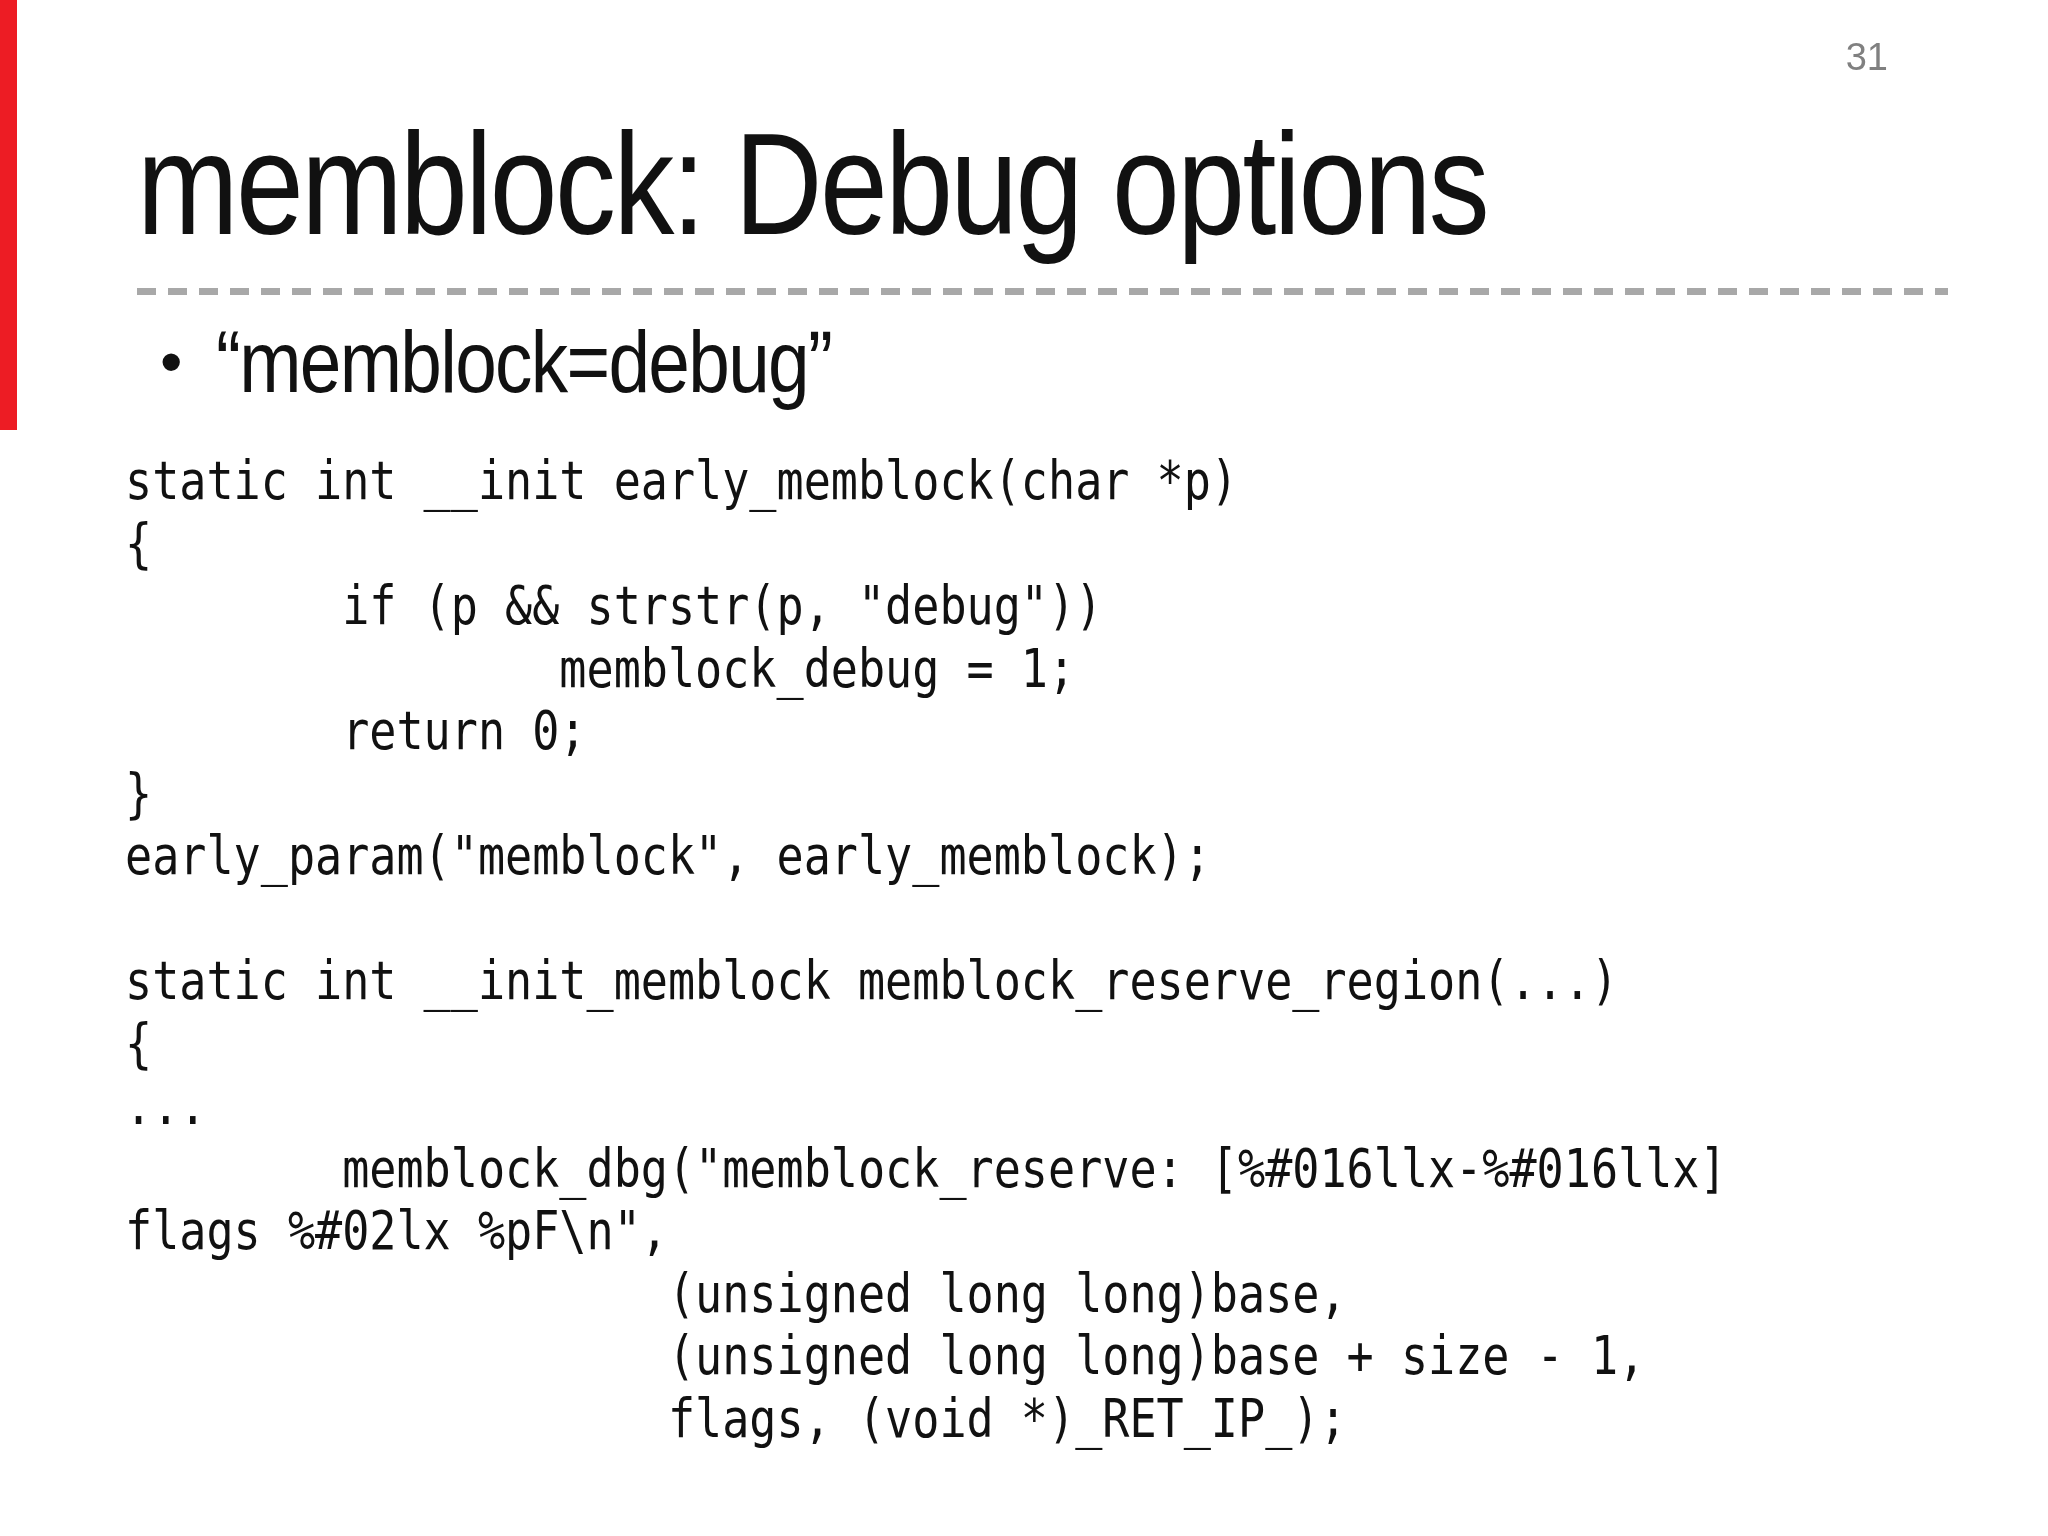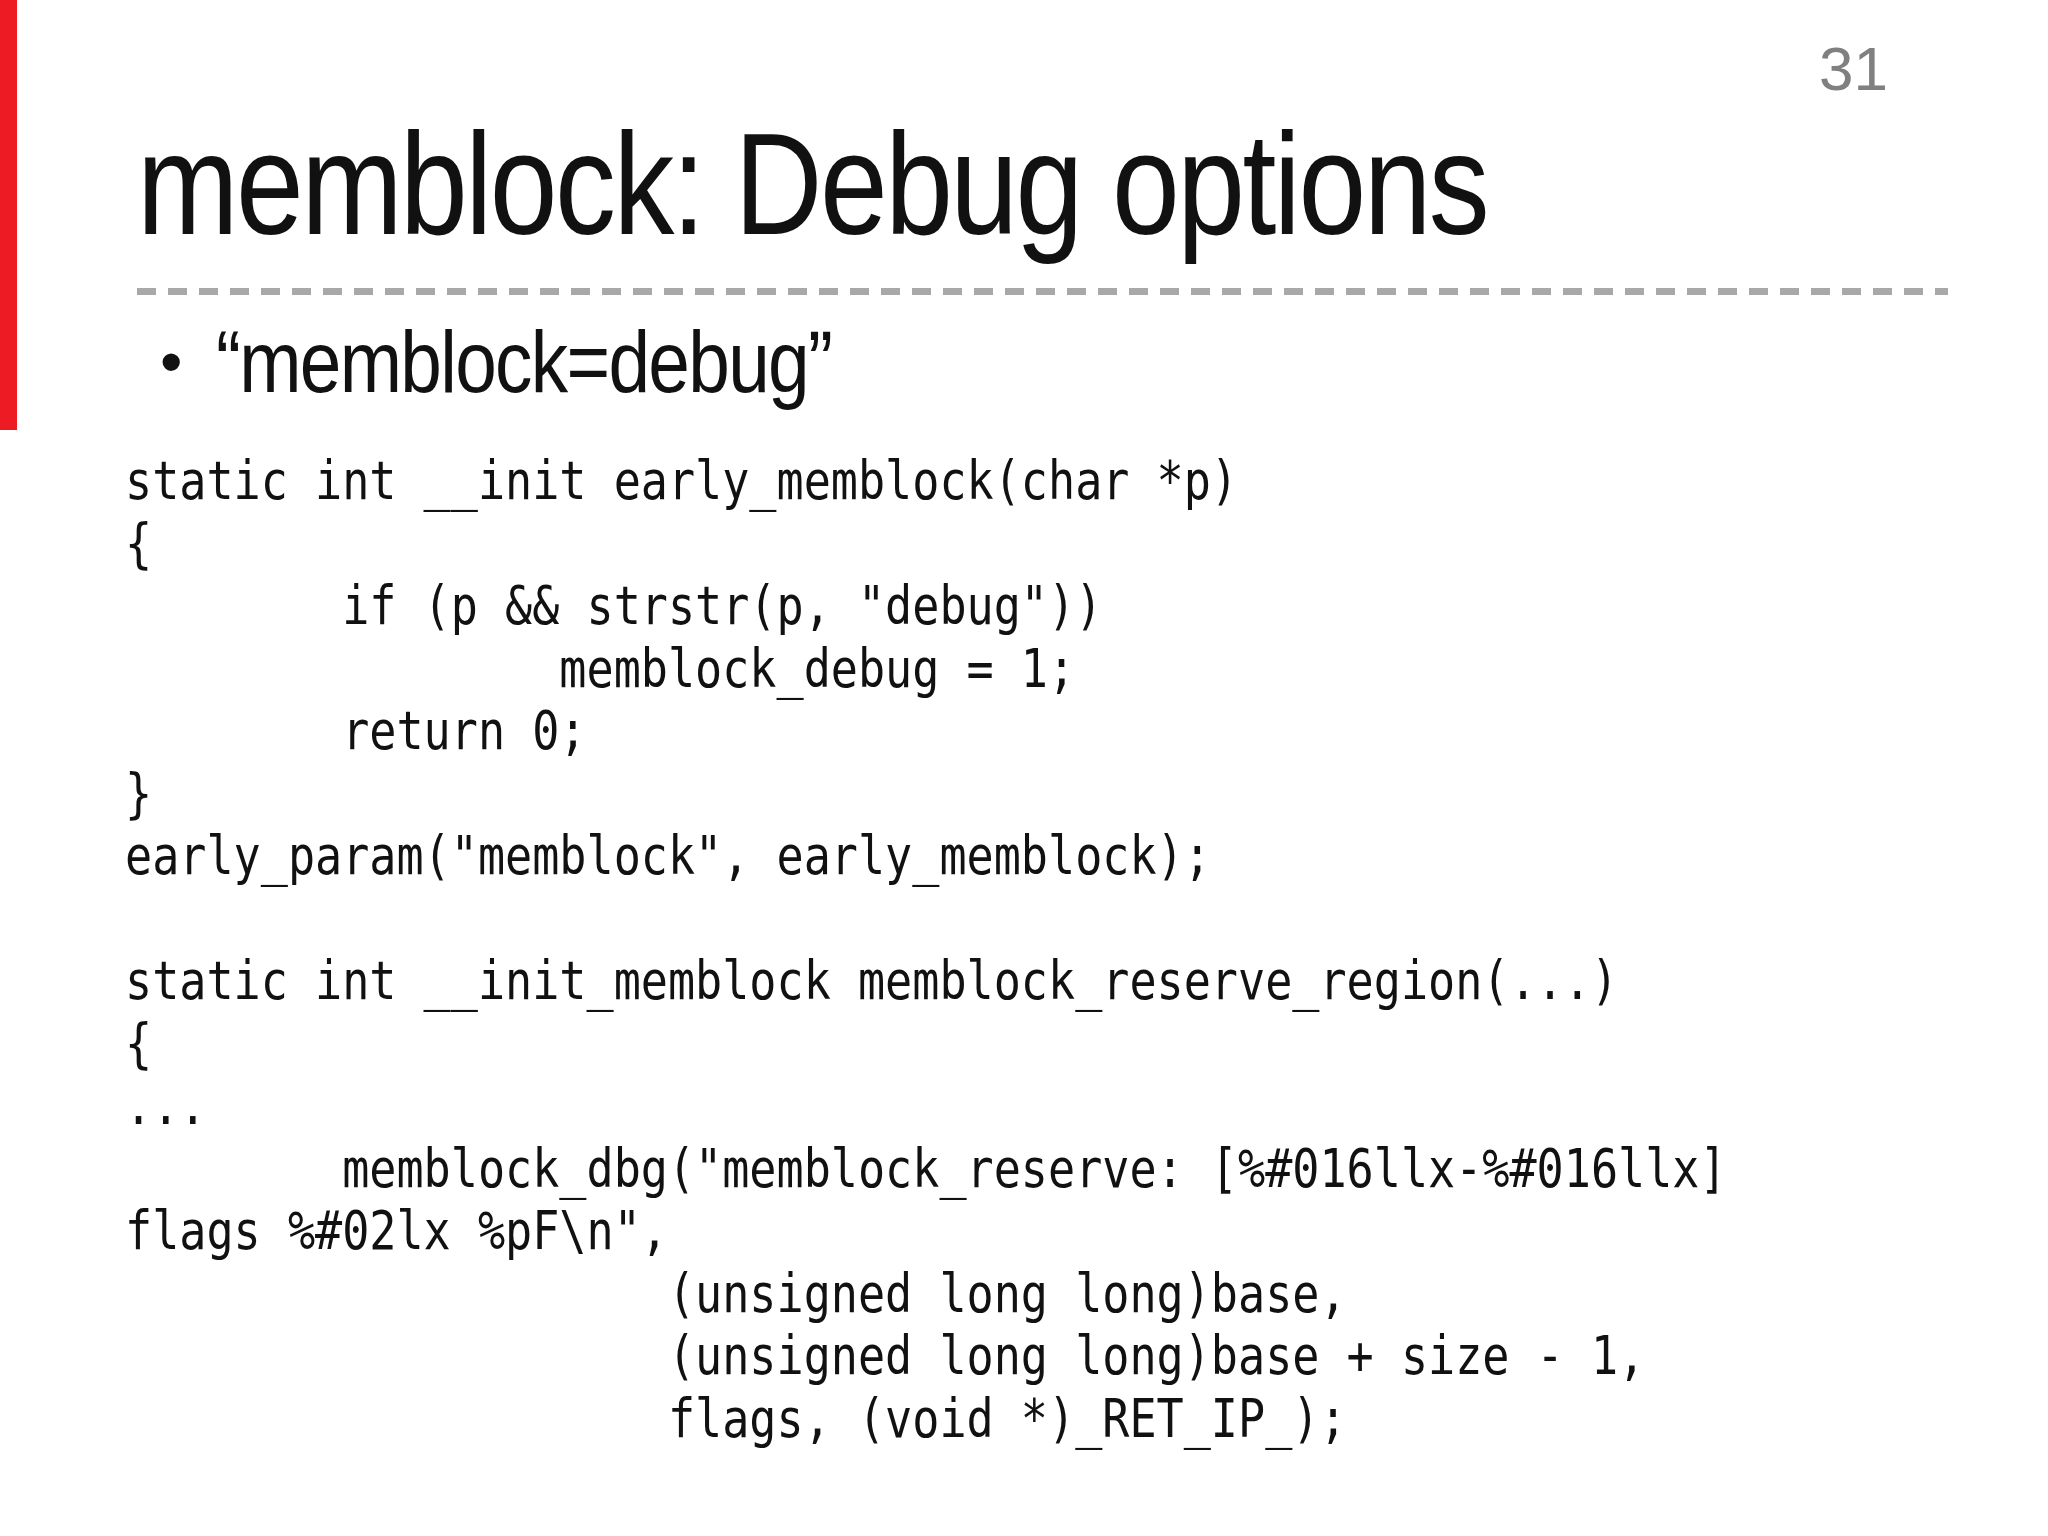--- a/index.html
+++ b/index.html
@@ -21,21 +21,21 @@
     left: 0;
     top: 0;
     width: 17px;
     height: 430px;
     background: #ed1c24;
   }
   .page-number {
     position: absolute;
     top: 38px;
     right: 160px;
-    font-size: 62px;
+    font-size: 38px;
     line-height: 1;
     color: #808080;
   }
   .title {
     position: absolute;
     left: 137px;
     top: 112px;
     margin: 0;
     font-size: 145px;
     font-weight: 400;

